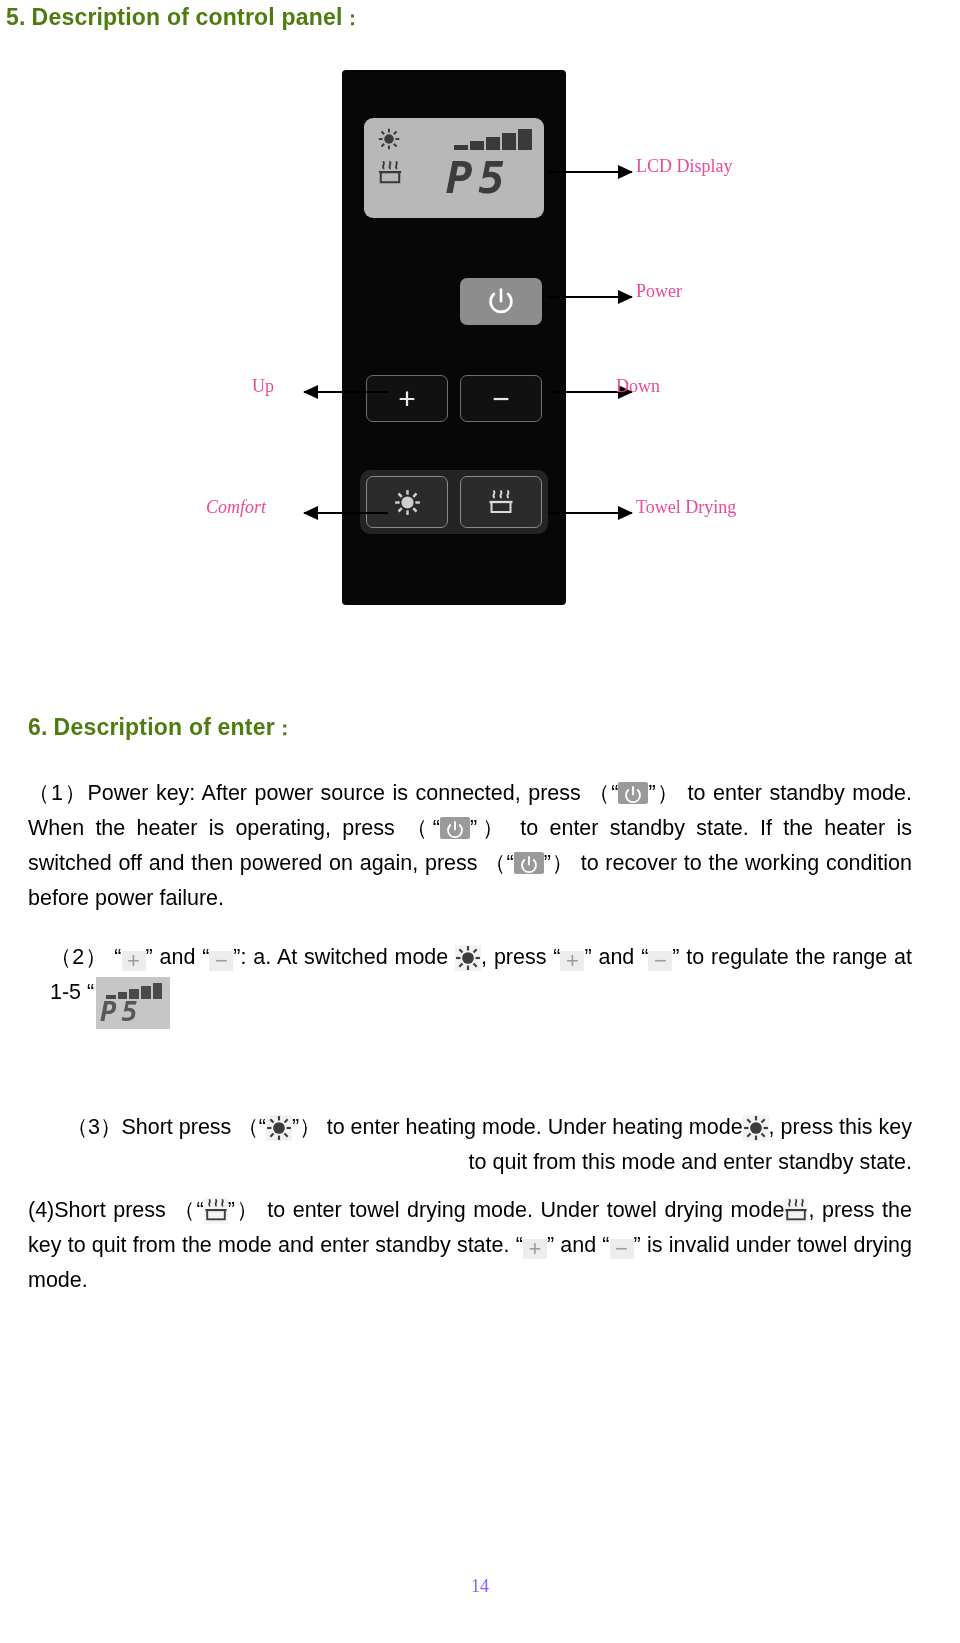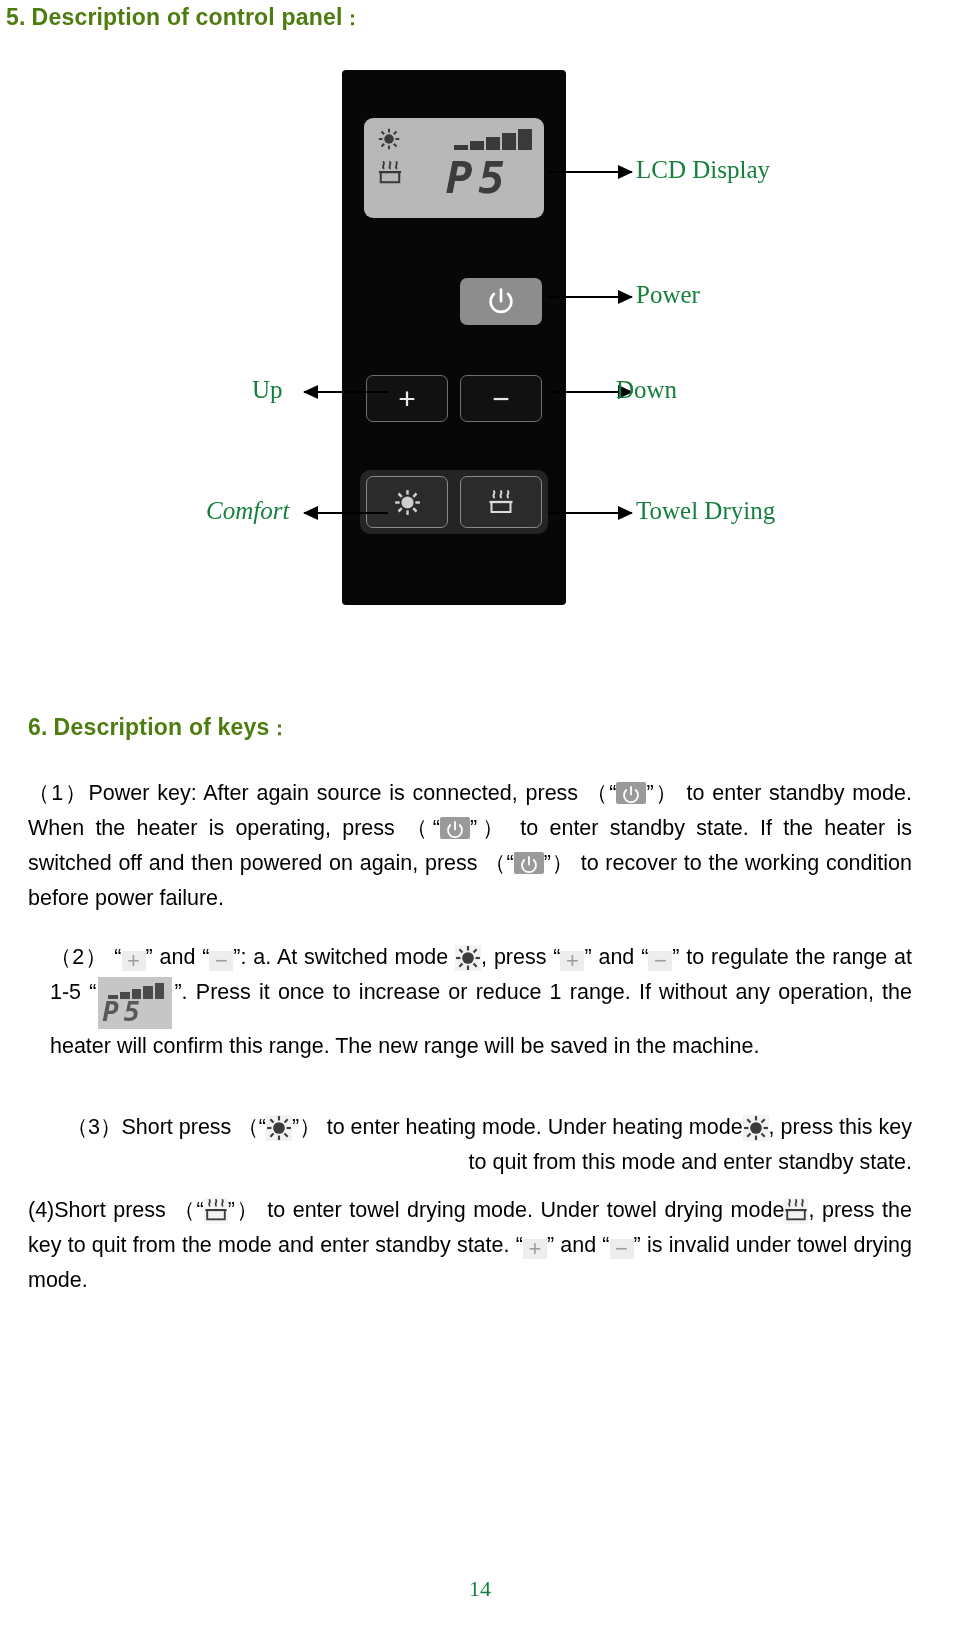--- a/index.html
+++ b/index.html
@@ -140,22 +140,22 @@
     color: #e8e8e8;
     font-size: 30px;
     line-height: 1;
     font-family: "Liberation Sans", sans-serif;
   }
 
   
   .callout {
     position: absolute;
     font-family: "Liberation Serif", serif;
-    font-size: 25px;
-    color: #15803d;
+    font-size: 18px;
+    color: #ec4899;
     white-space: nowrap;
   }
   .arrow {
     position: absolute;
     height: 2px;
     background: #000;
   }
   .arrow::after {
     content: "";
     position: absolute;
@@ -247,22 +247,22 @@
 
   .quote { font-family: "Liberation Sans", sans-serif; }
 
   
   #page-number {
     position: absolute;
     left: 0; top: 1576px;
     width: 960px;
     text-align: center;
     font-family: "Liberation Serif", serif;
-    font-size: 22px;
-    color: #15803d;
+    font-size: 18px;
+    color: #8b5cf6;
   }
 </style>
 </head>
 <body>
 
 <div class="heading" id="heading-control-panel">
   <span class="num">5.</span><span>Description of control panel</span><span class="colon">：</span>
 </div>
 
 <div id="diagram">
@@ -358,25 +358,25 @@
   <div class="callout" style="left:636px; top:437px;">Towel Drying</div>
 
   <div class="arrow left" style="left:304px; top:331px; width:84px;"></div>
   <div class="callout" style="left:252px; top:316px;">Up</div>
 
   <div class="arrow left" style="left:304px; top:452px; width:84px;"></div>
   <div class="callout" style="left:206px; top:437px;font-style:italic;">Comfort</div>
 </div>
 
 <div class="heading" id="heading-keys">
-  <span class="num">6.</span><span>Description of keys</span><span class="colon">：</span>
+  <span class="num">6.</span><span>Description of enter</span><span class="colon">：</span>
 </div>
 
 <div class="para" style="left:28px; top:776px; width:884px;">
-  <span>（1）</span><span>Power key: After again source is connected, press</span>
+  <span>（1）</span><span>Power key: After power source is connected, press</span>
   <span class="quote">（“</span><span class="chip chip-power"><svg width="30" height="22" viewBox="0 0 24 22">
         <path d="M7.3 6 A7 7 0 1 0 16.7 6" fill="none" stroke="#ffffff" stroke-width="1.8" stroke-linecap="round"></path>
         <line x1="12" y1="3" x2="12" y2="10.5" stroke="#ffffff" stroke-width="1.8" stroke-linecap="round"></line>
       </svg></span><span class="quote">”）</span>
   <span>to enter standby mode. When the heater is operating, press</span>
   <span class="quote">（“</span><span class="chip chip-power"><svg width="30" height="22" viewBox="0 0 24 22">
         <path d="M7.3 6 A7 7 0 1 0 16.7 6" fill="none" stroke="#ffffff" stroke-width="1.8" stroke-linecap="round"></path>
         <line x1="12" y1="3" x2="12" y2="10.5" stroke="#ffffff" stroke-width="1.8" stroke-linecap="round"></line>
       </svg></span><span class="quote">”）</span>
   <span>to enter standby state. If the heater is switched off and then powered on again, press</span>
@@ -401,21 +401,21 @@
           <line x1="17.1" y1="17.1" x2="20" y2="20"></line>
           <line x1="20" y1="4" x2="17.1" y2="6.9"></line>
           <line x1="6.9" y1="17.1" x2="4" y2="20"></line>
         </g>
       </svg></span><span>, press “</span><span class="chip chip-plus">+</span><span class="quote">” and “</span><span class="chip chip-minus">−</span><span>” to regulate the range at 1-5 “</span><span class="chip chip-p5"><span class="bars">
         <i></i>
         <i></i>
         <i></i>
         <i></i>
         <i></i>
-      </span><span class="txt">P5</span></span><span>”. Press it once to increase or reduce 1 range. If without any operation, the heater will confirm this range. The new range will be saved in the machine.</span>
+      </span><span class="txt">P5</span></span>
 </div>
 
 <div class="para nojustify" style="left:50px; top:1110px; width:862px;">
   <span>（3）</span><span>Short press</span>
   <span class="quote">（“</span><span class="chip chip-sun"><svg width="26" height="26" viewBox="0 0 24 24">
         <circle cx="12" cy="12" r="5.4" fill="#3c3c3c"></circle>
         <g stroke="#3c3c3c" stroke-width="2" stroke-linecap="butt">
           <line x1="12" y1="1" x2="12" y2="5"></line>
           <line x1="12" y1="19" x2="12" y2="23"></line>
           <line x1="1" y1="12" x2="5" y2="12"></line>

